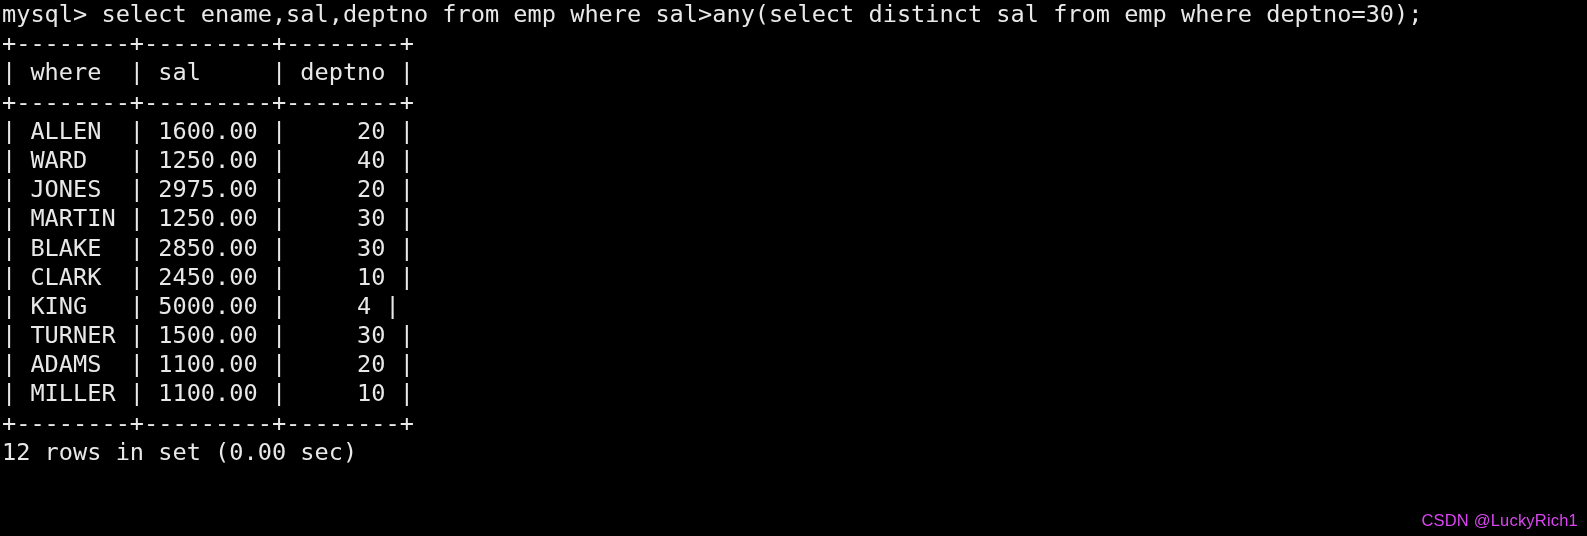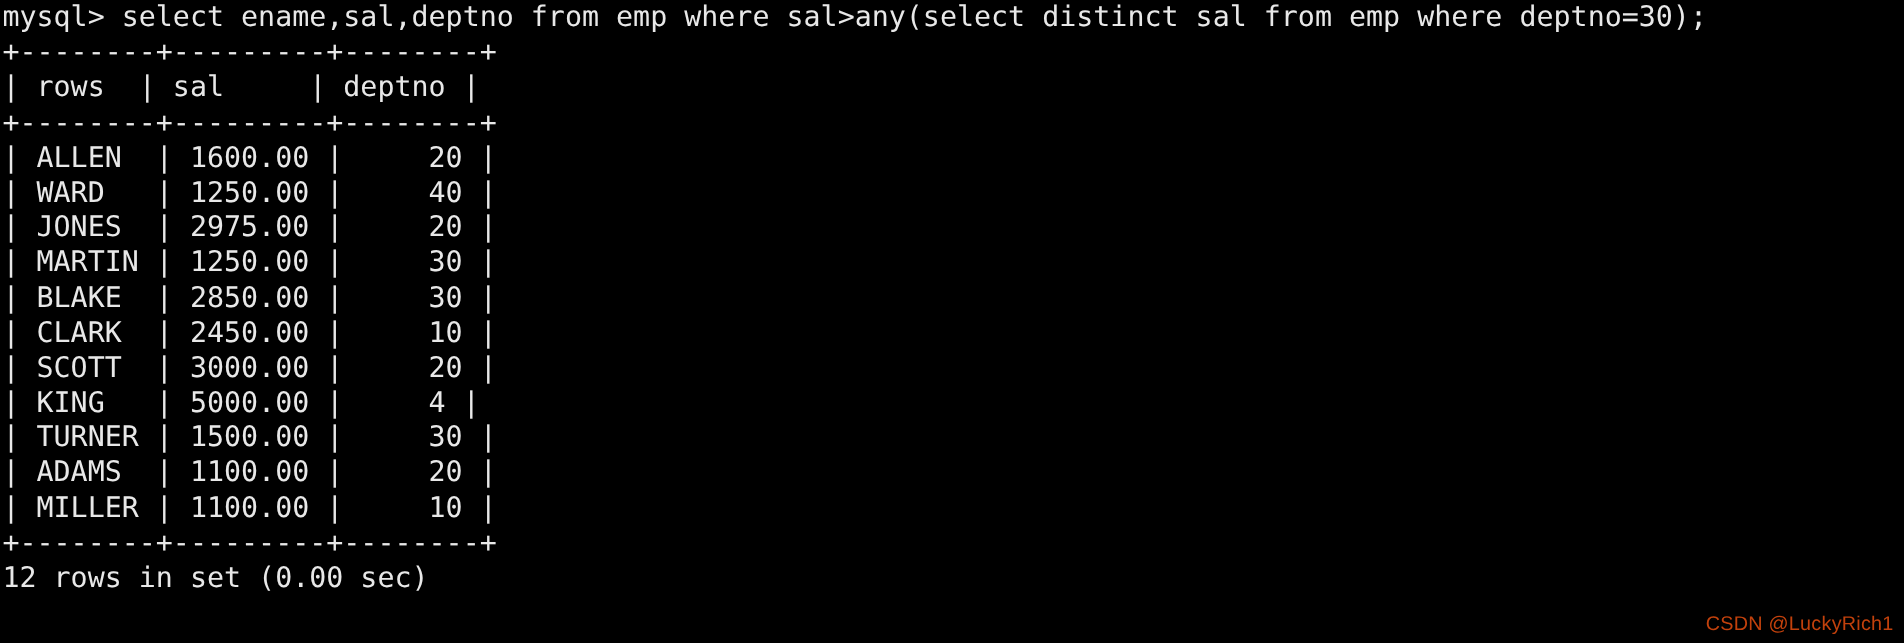--- a/index.html
+++ b/index.html
@@ -39,45 +39,44 @@
   }
   #lines-host {
     position: absolute;
     left: 0;
     top: 0px;
   }
   .watermark {
     position: absolute;
     right: 9px;
     bottom: 6px;
-    color: #c2410c;
+    color: #d946ef;
     font-family: "Liberation Sans", "DejaVu Sans", sans-serif;
     font-size: 16.5px;
     line-height: 20px;
     white-space: pre;
     letter-spacing: 0.2px;
   }
 </style>
 </head>
 <body>
 
 <div id="terminal">
 
   <div id="lines-host">
     <div class="term-line">mysql&gt; select ename,sal,deptno from emp where sal&gt;any(select distinct sal from emp where deptno=30);</div>
     <div class="term-line">+--------+---------+--------+</div>
-    <div class="term-line">| rows  | sal     | deptno |</div>
+    <div class="term-line">| where  | sal     | deptno |</div>
     <div class="term-line">+--------+---------+--------+</div>
     <div class="term-line">| ALLEN  | 1600.00 |     20 |</div>
     <div class="term-line">| WARD   | 1250.00 |     40 |</div>
     <div class="term-line">| JONES  | 2975.00 |     20 |</div>
     <div class="term-line">| MARTIN | 1250.00 |     30 |</div>
     <div class="term-line">| BLAKE  | 2850.00 |     30 |</div>
     <div class="term-line">| CLARK  | 2450.00 |     10 |</div>
-    <div class="term-line">| SCOTT  | 3000.00 |     20 |</div>
     <div class="term-line">| KING   | 5000.00 |     4 |</div>
     <div class="term-line">| TURNER | 1500.00 |     30 |</div>
     <div class="term-line">| ADAMS  | 1100.00 |     20 |</div>
     <div class="term-line">| MILLER | 1100.00 |     10 |</div>
     <div class="term-line">+--------+---------+--------+</div>
     <div class="term-line">12 rows in set (0.00 sec)</div>
   </div>
 
   <div class="watermark">CSDN @LuckyRich1</div>
 

